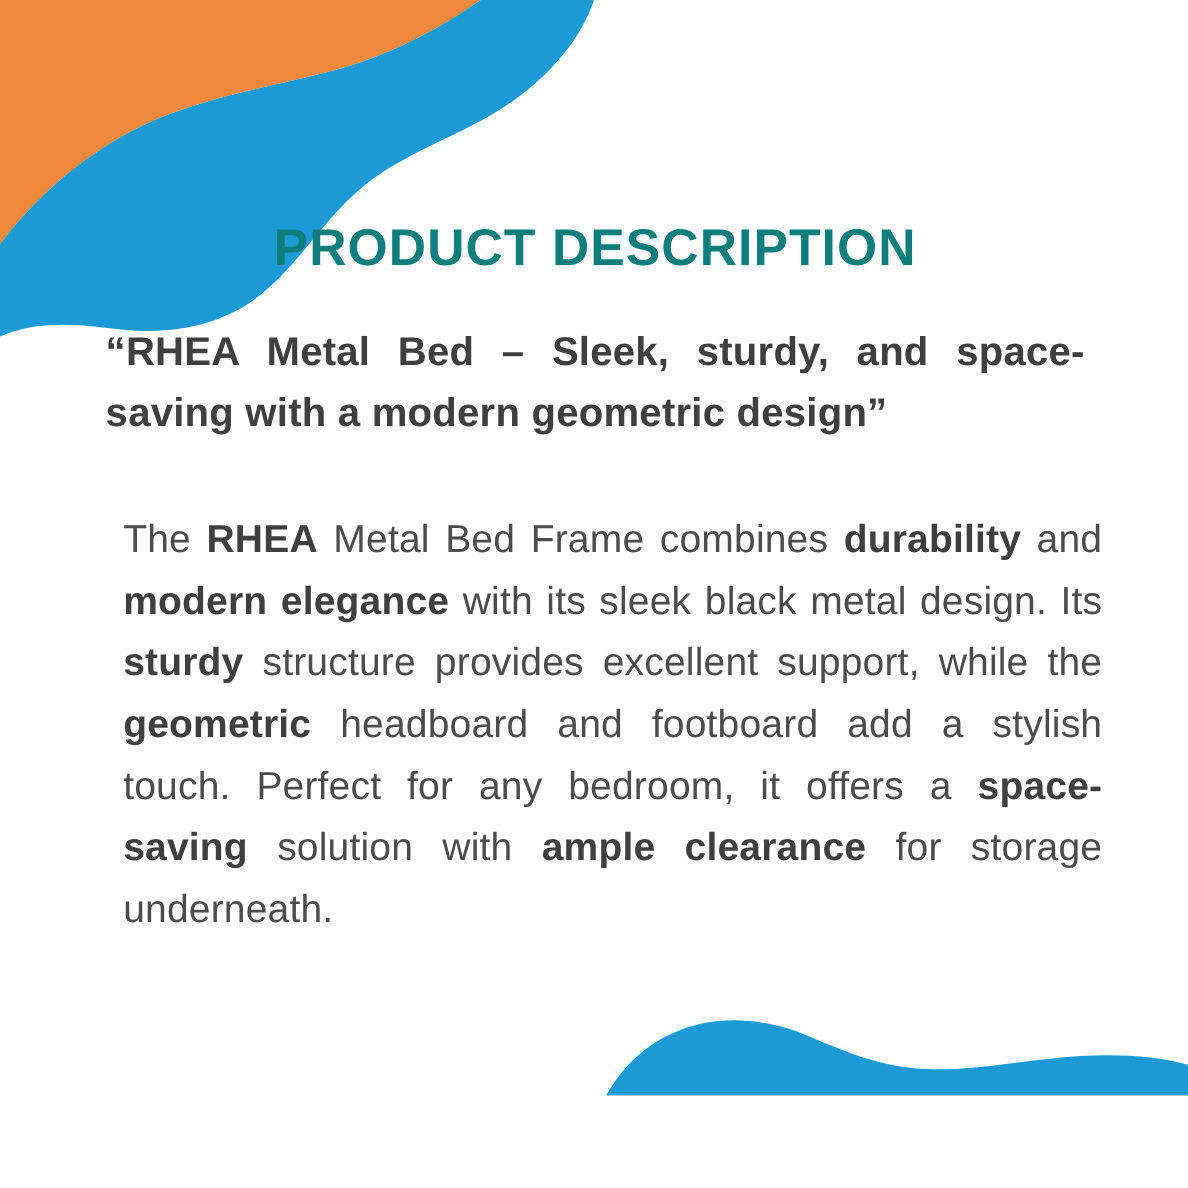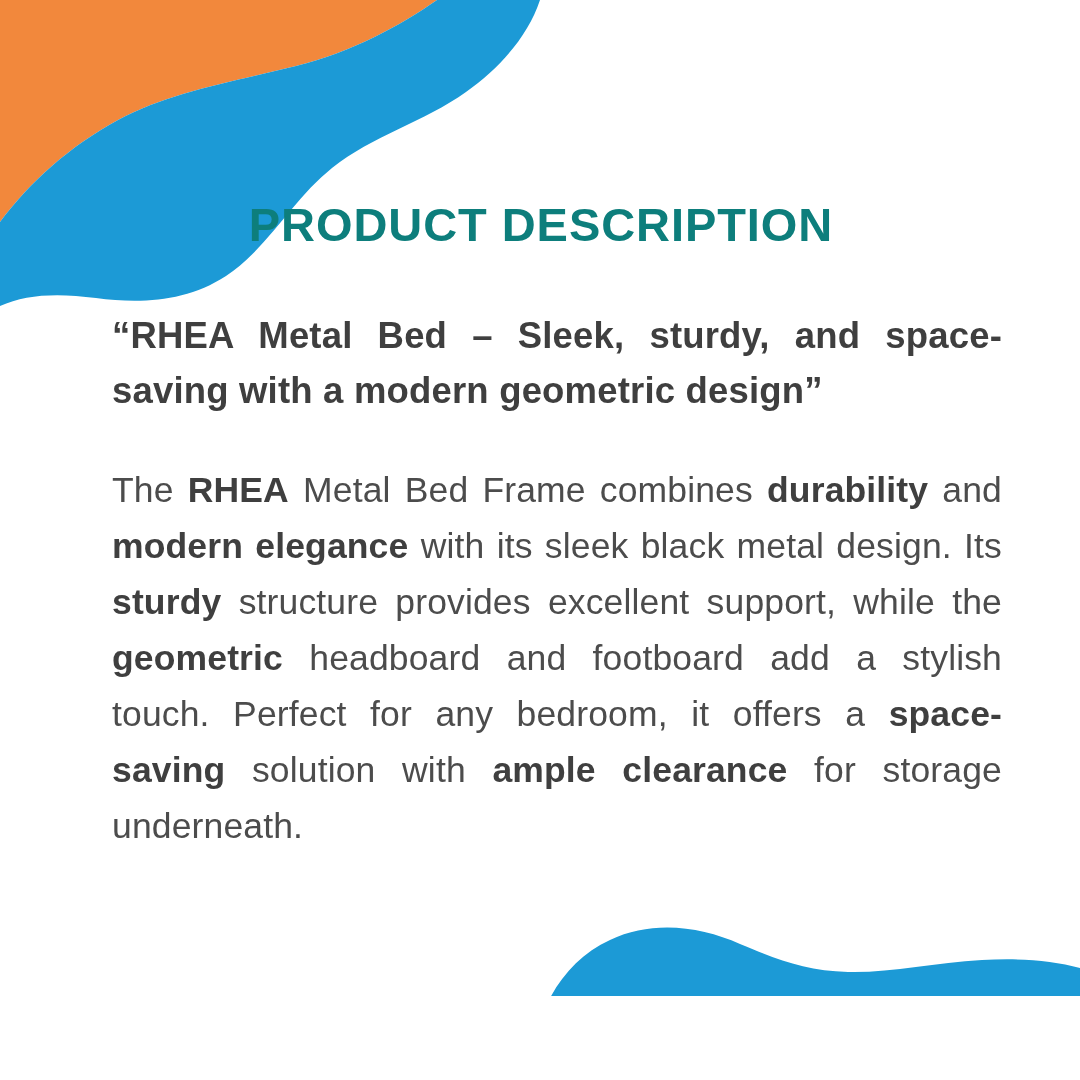--- a/index.html
+++ b/index.html
@@ -54,21 +54,21 @@
     top: 292px;
     left: 0;
     width: 890px;
     color: #464646;
     font-size: 36.5px;
     font-weight: bold;
     line-height: 1.52;
     text-align: justify;
     text-align-last: left;
     letter-spacing: 0.005em;
-    margin: 16px;
+    margin: 0;
   }
   .body-copy {
     position: absolute;
     top: 462px;
     left: 16px;
     width: 890px;
     color: #4c4c4c;
     font-size: 35.5px;
     font-weight: normal;
     line-height: 1.58;

